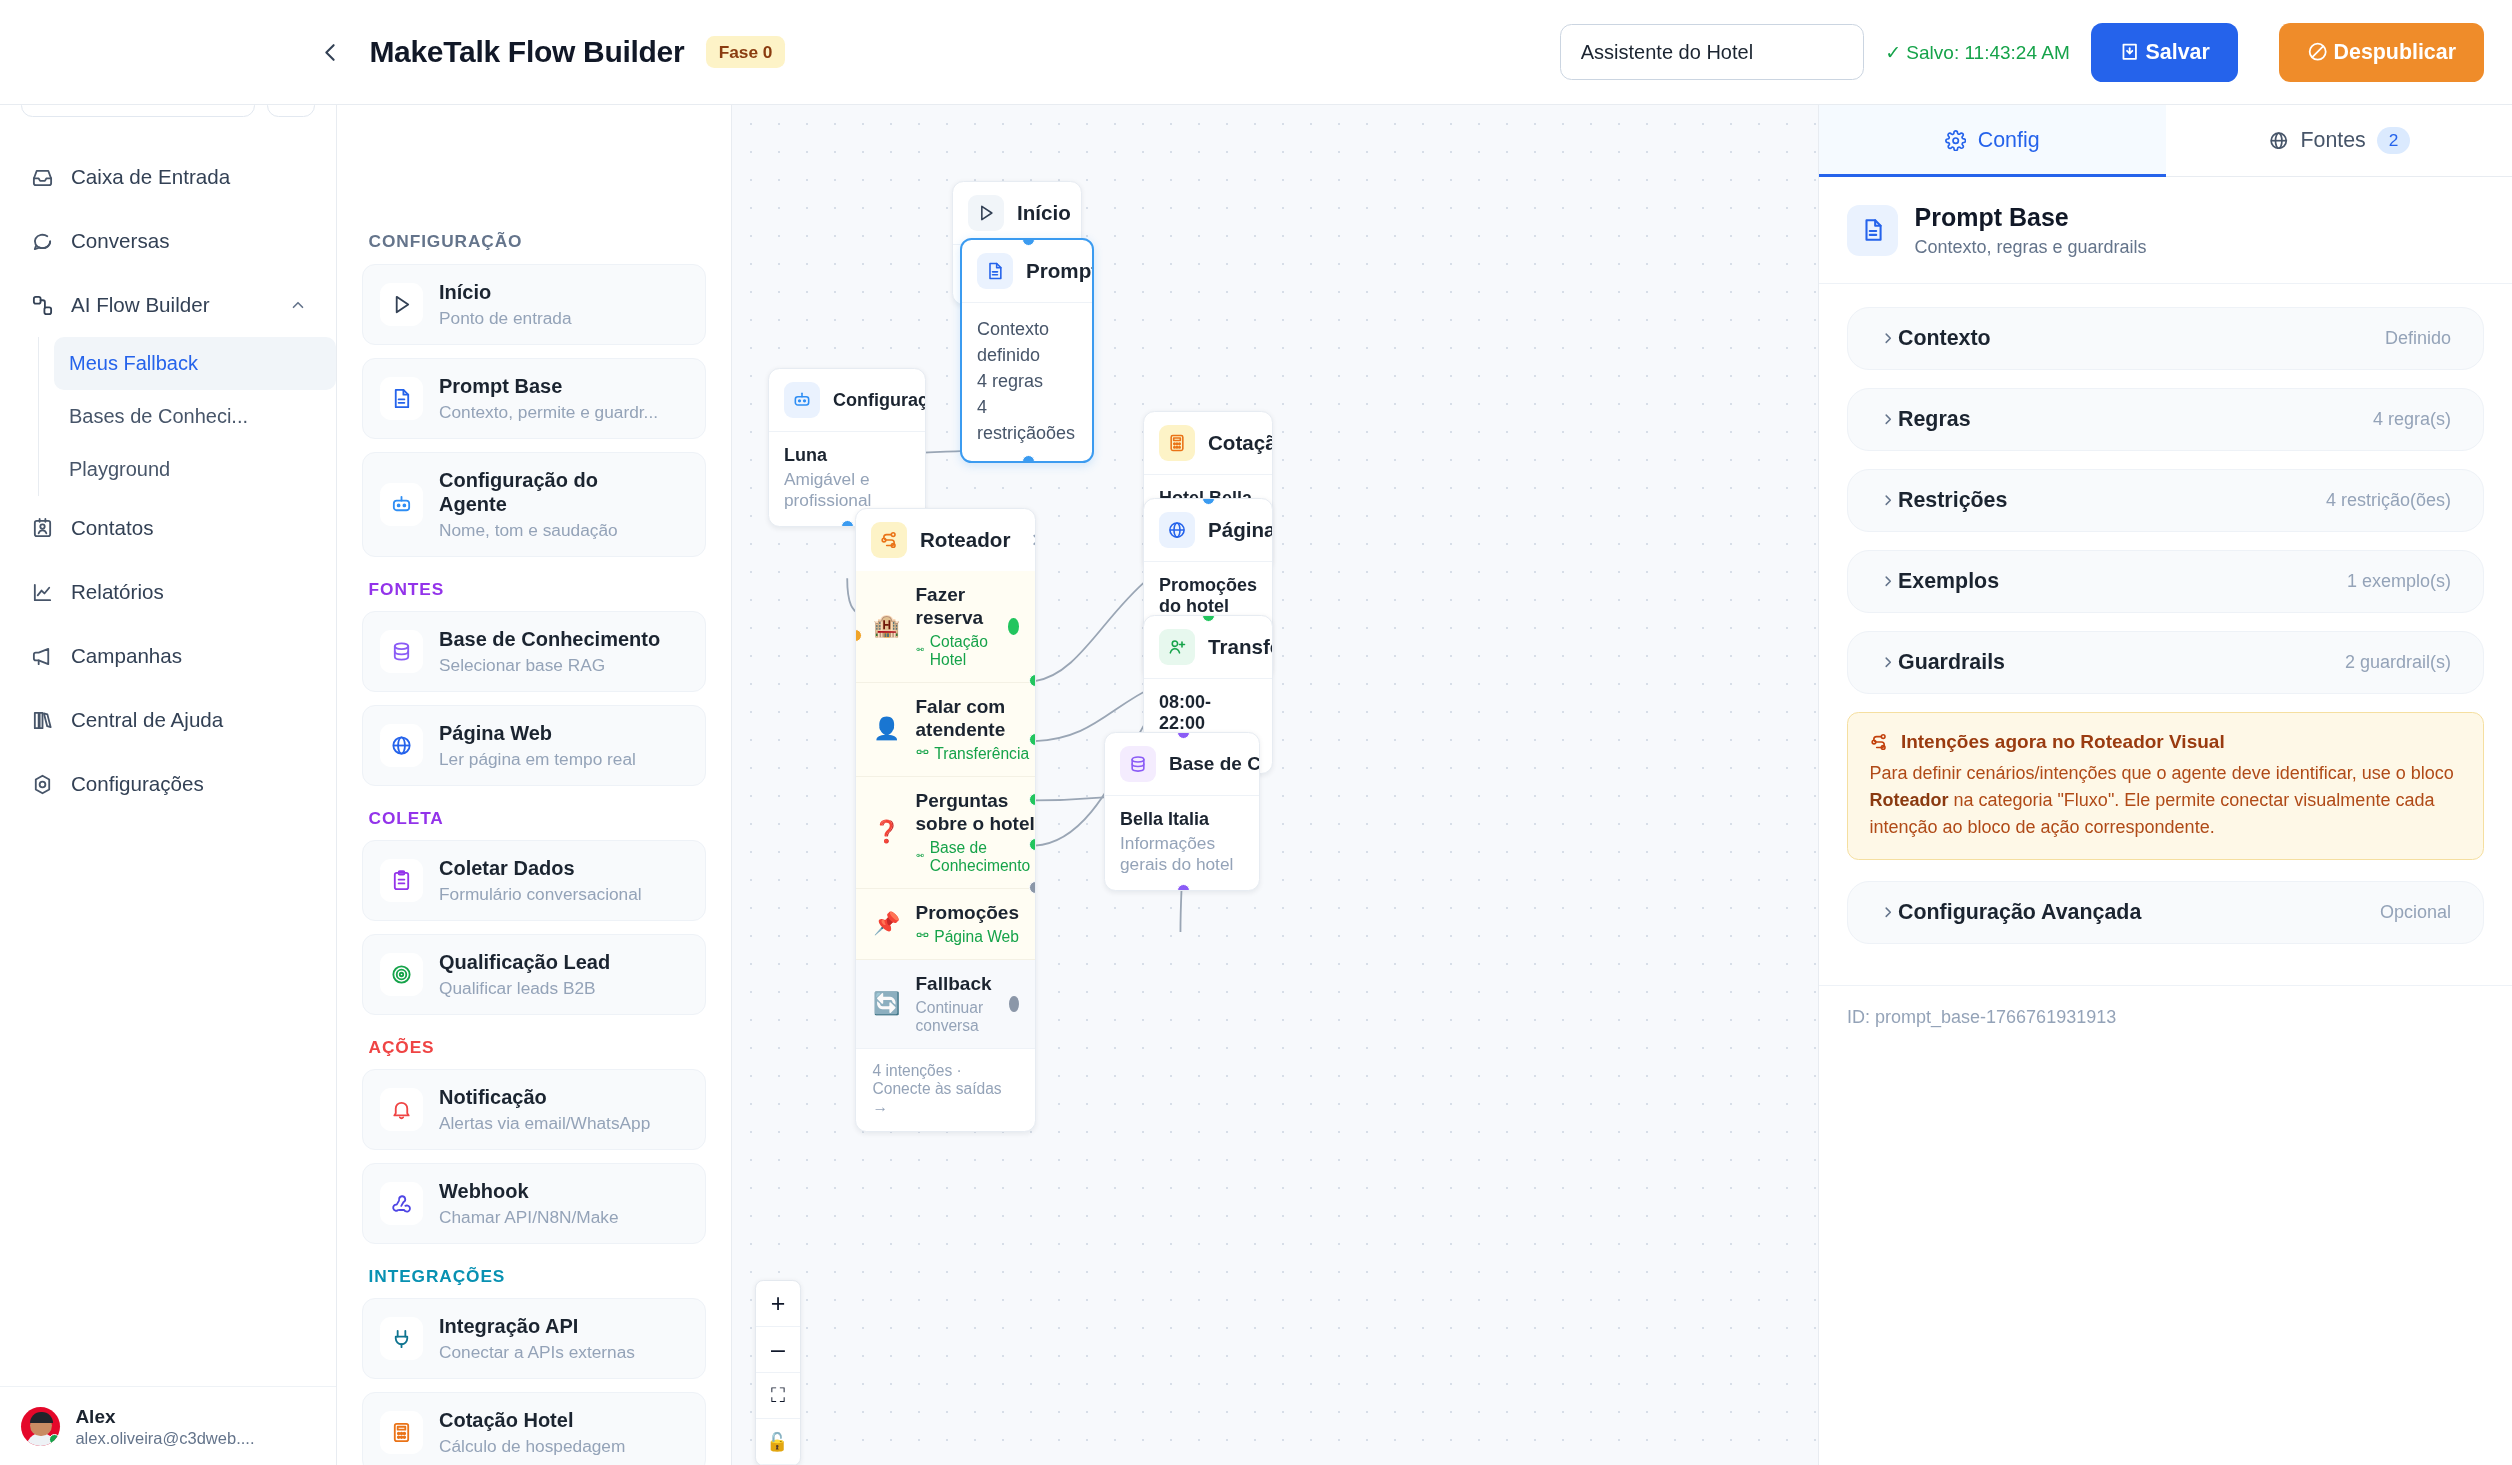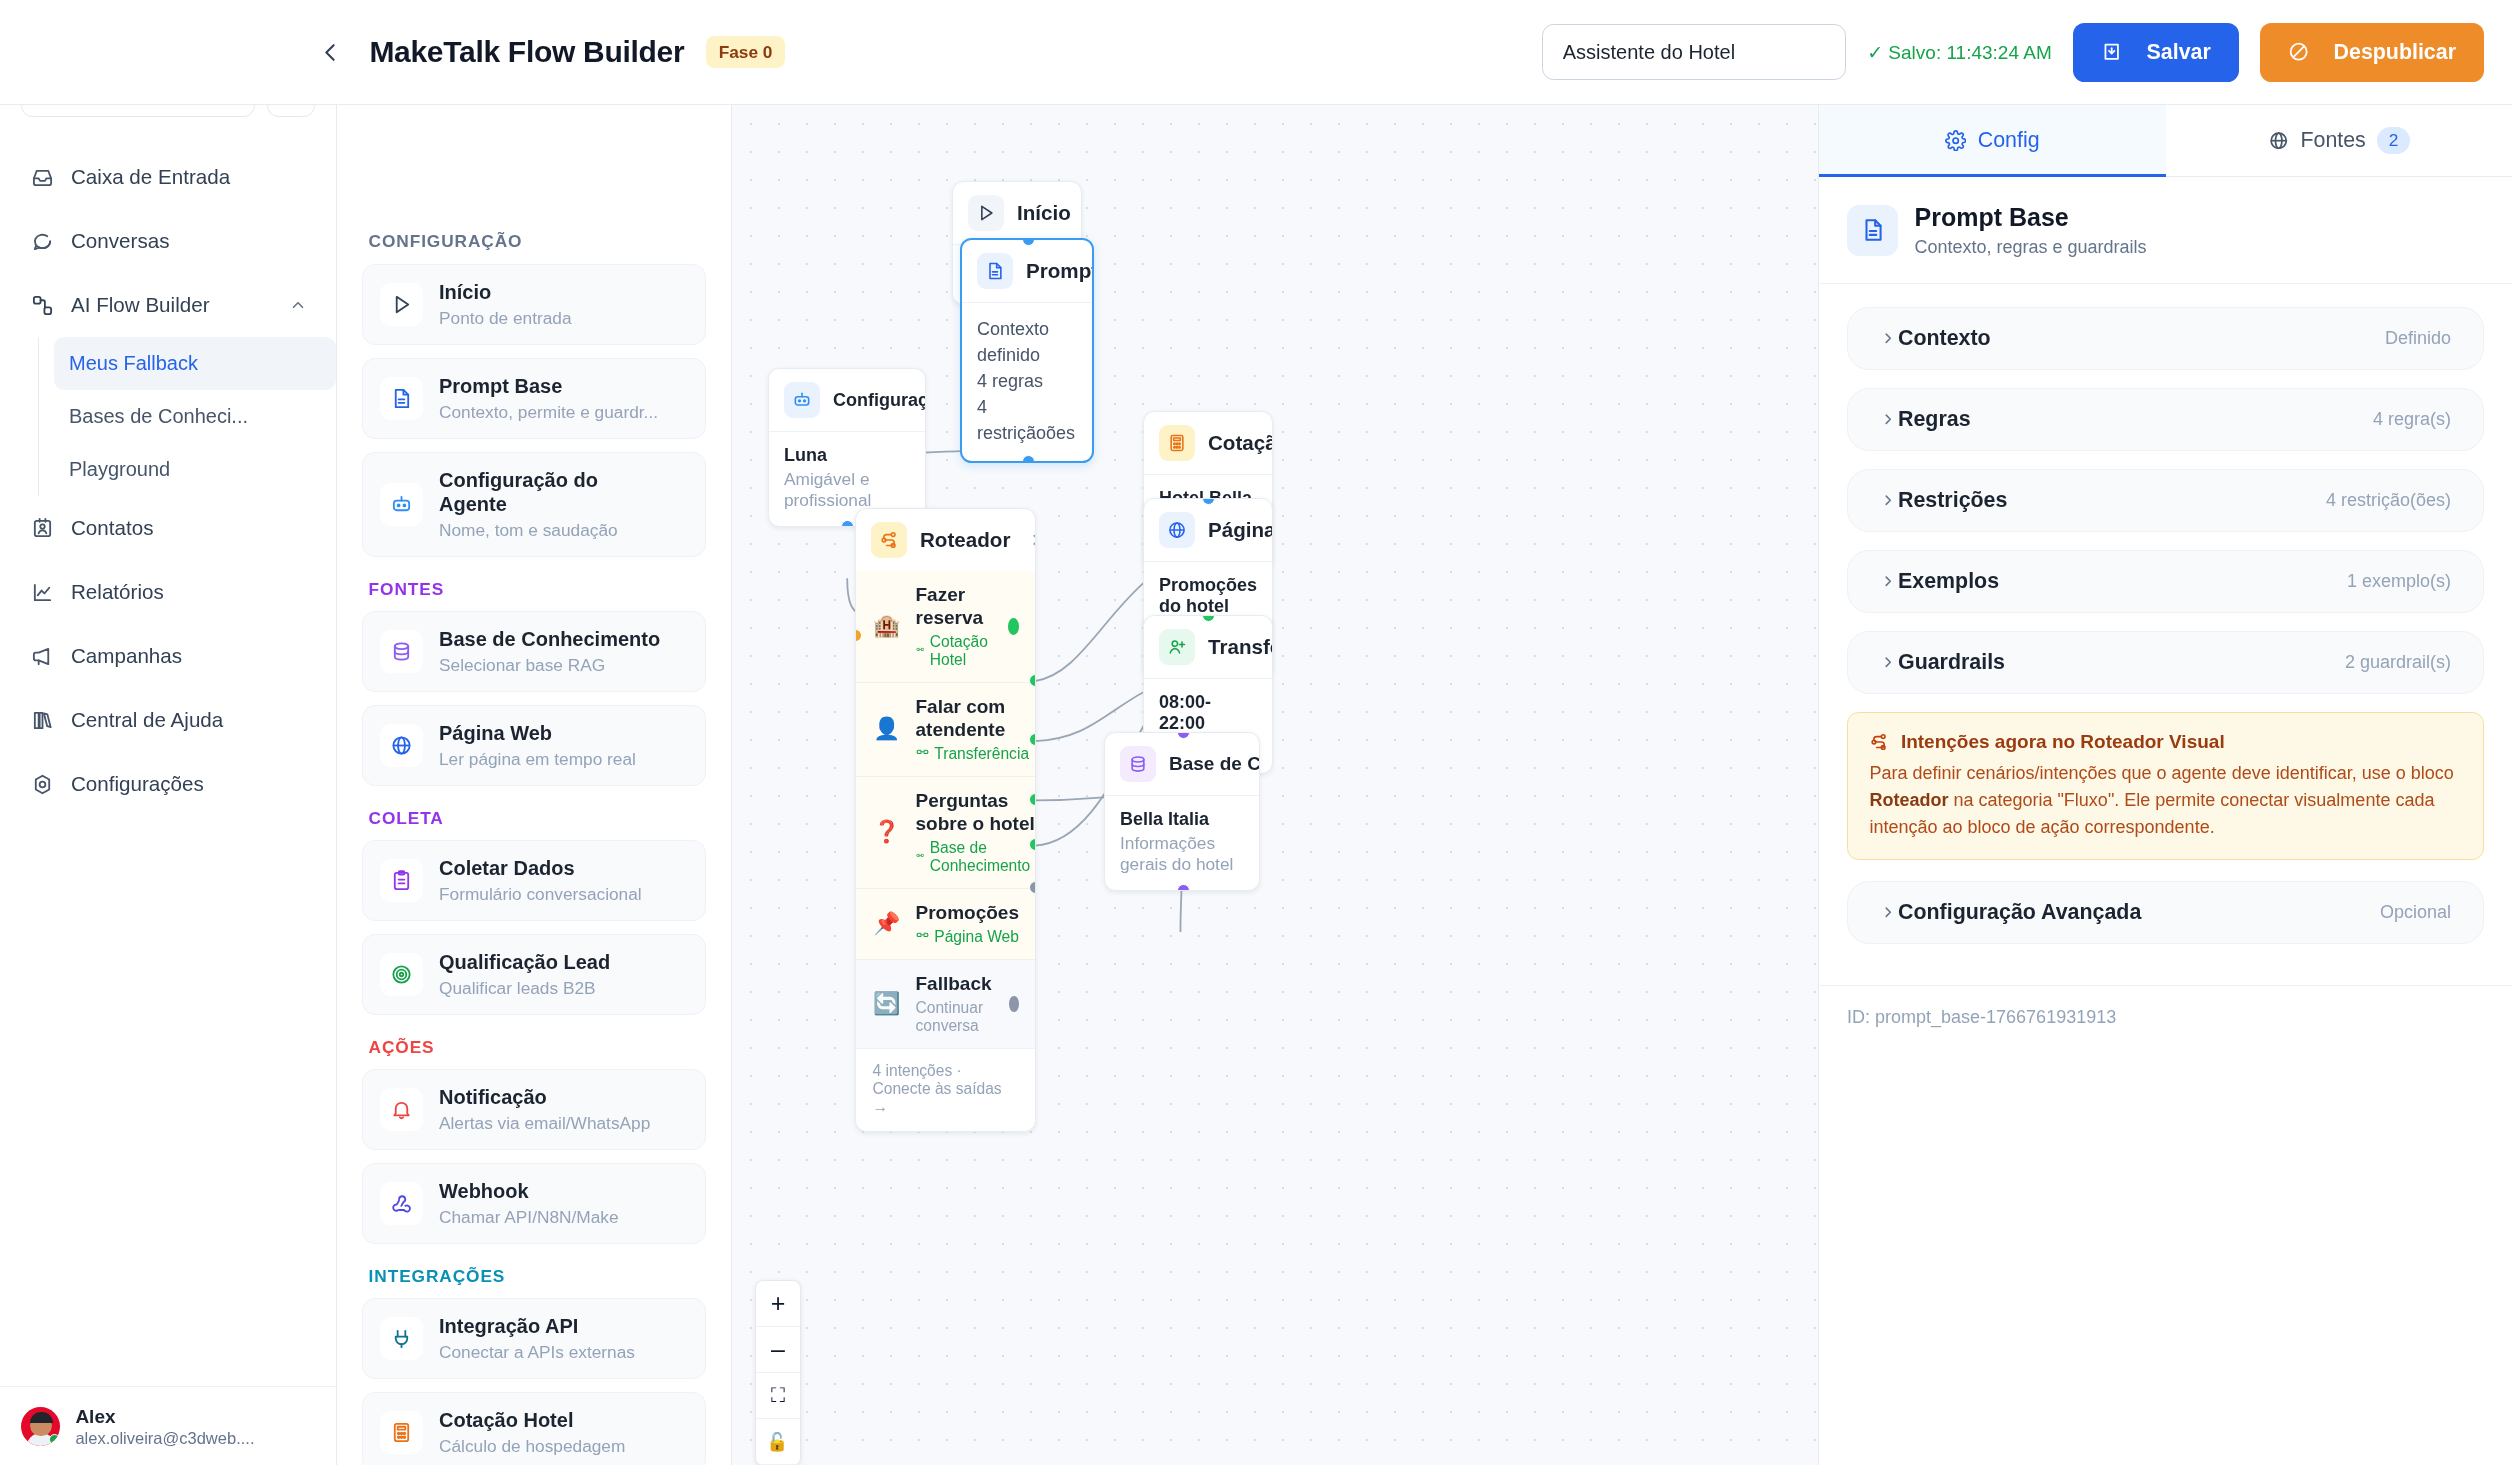--- a/index.html
+++ b/index.html
@@ -107,26 +107,26 @@
     background:#fdf3c7; color:#8a3c10; font-size:17.3px; font-weight:600;
     padding: 5.8px 13px; border-radius:8.2px;
   }
   .top-spacer { flex:1; }
   .name-input {
     width: 304px; height: 56px; border:0.8px solid #cbd5e1; border-radius:11.5px;
     padding: 0 20px; font-size:20px; color:#1b2430; font-family:inherit; outline:none; background:#fff;
   }
   .saved { color:#16a34a; font-size:19px; display:flex; align-items:center; gap:8.2px; white-space:nowrap; }
   .btn {
-    height: 59px; border-radius:11.5px; display:flex; align-items:center; gap:24px;
+    height: 59px; border-radius:11.5px; display:flex; align-items:center; gap:5px;
     padding: 0 28px; font-size:21.4px; font-weight:700; color:#fff; border:0; cursor:pointer;
     font-family:inherit; white-space:nowrap;
   }
   .btn-save { background:#2563eb; }
-  .btn-unpub { background:#ef8c2a; }
+  .btn-unpub { background:#ef8c2a;margin-left:20px; }
 
   .workarea { flex:1; display:flex; min-height:0; }
 
   
   .canvas {
     flex:1; position:relative; overflow:hidden;
     background-color:#f7f9fc;
     background-image: radial-gradient(#d7dee8 1.3px, transparent 1.3px);
     background-size: 28px 28px; background-position: 5px 5px;
   }

